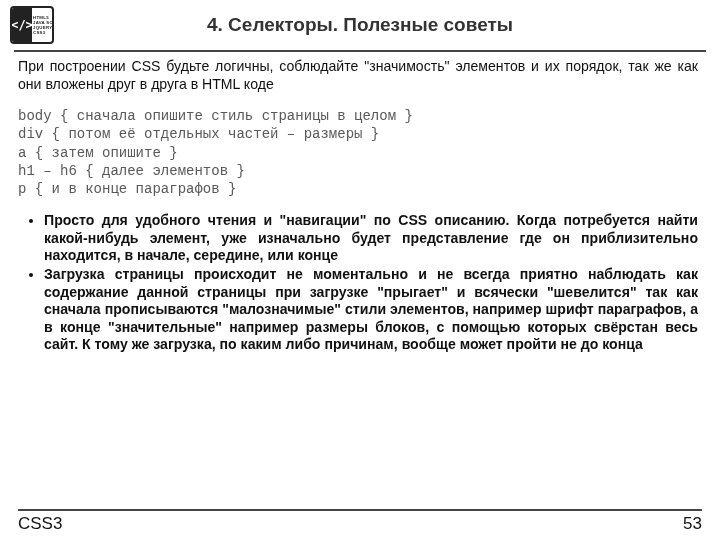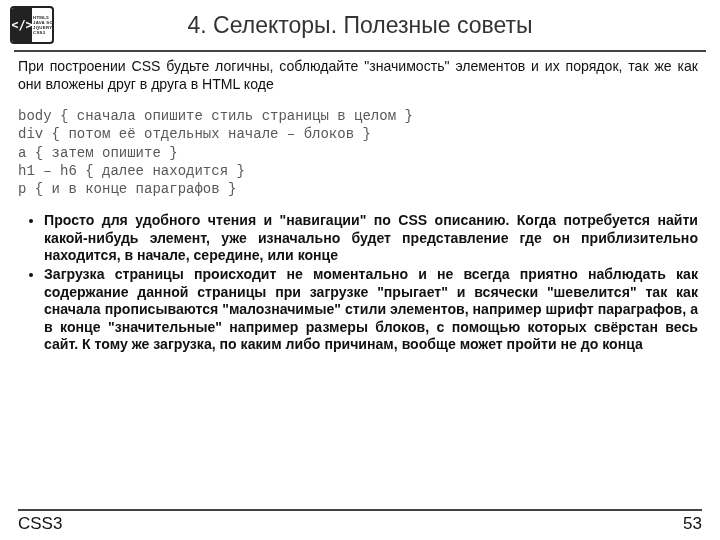--- a/index.html
+++ b/index.html
@@ -52,23 +52,24 @@
     font-size: 4.3px;
     line-height: 5px;
     font-weight: bold;
     letter-spacing: 0.3px;
     color: #222;
     white-space: nowrap;
   }
   .title {
     flex: 1;
     text-align: center;
-    font-size: 23px;
+    font-size: 19px;
     color: #333;
     padding-right: 40px; 
+    font-weight: bold;
   }
   .hr-top {
     margin: 4px 14px 0 14px;
     height: 2px;
     background: #444;
   }
   .content {
     padding: 6px 22px 0 18px;
     font-size: 14.1px;
     line-height: 1.25;
@@ -135,23 +136,23 @@
     </div>
     <div class="title">4. Селекторы. Полезные советы</div>
   </div>
   <div class="hr-top"></div>
 
   <div class="content">
     <div class="intro">При построении CSS будьте логичны, соблюдайте "значимость" элементов и их порядок, так же как они вложены друг в друга в HTML коде</div>
 
     <div class="code">
       <div>body { сначала опишите стиль страницы в целом }</div>
-      <div>div { потом её отдельных начале – блоков }</div>
+      <div>div { потом её отдельных частей – размеры }</div>
       <div>a { затем опишите }</div>
-      <div>h1 – h6 { далее находится }</div>
+      <div>h1 – h6 { далее элементов }</div>
       <div>p { и в конце параграфов }</div>
     </div>
 
     <ul class="bullets">
       <li>Просто для удобного чтения и "навигации" по CSS описанию. Когда потребуется найти какой-нибудь элемент, уже изначально будет представление где он приблизительно находится, в начале, середине, или конце</li>
       <li>Загрузка страницы происходит не моментально и не всегда приятно наблюдать как содержание данной страницы при загрузке "прыгает" и всячески "шевелится" так как сначала прописываются "малозначимые" стили элементов, например шрифт параграфов, а в конце "значительные" например размеры блоков, с помощью которых свёрстан весь сайт. К тому же загрузка, по каким либо причинам, вообще может пройти не до конца</li>
     </ul>
   </div>
 
   <div class="footer">

